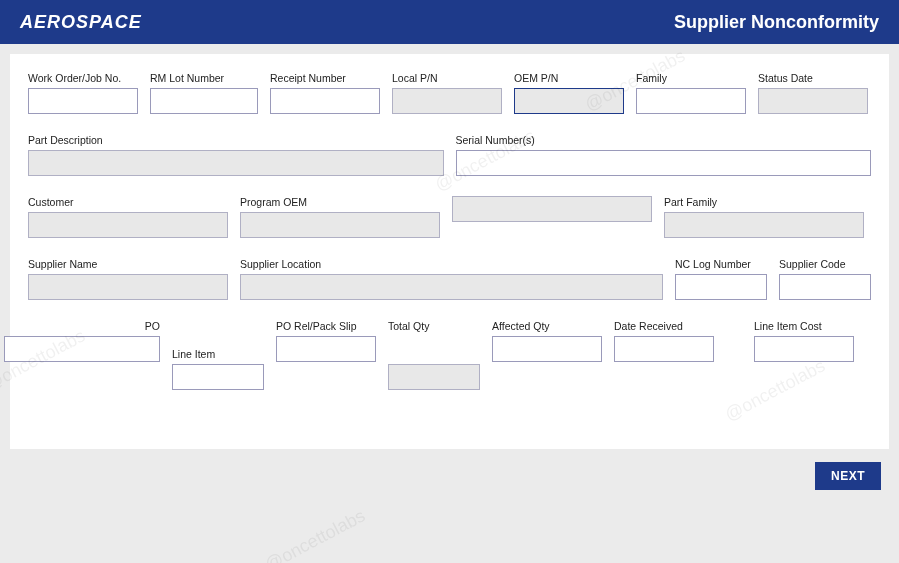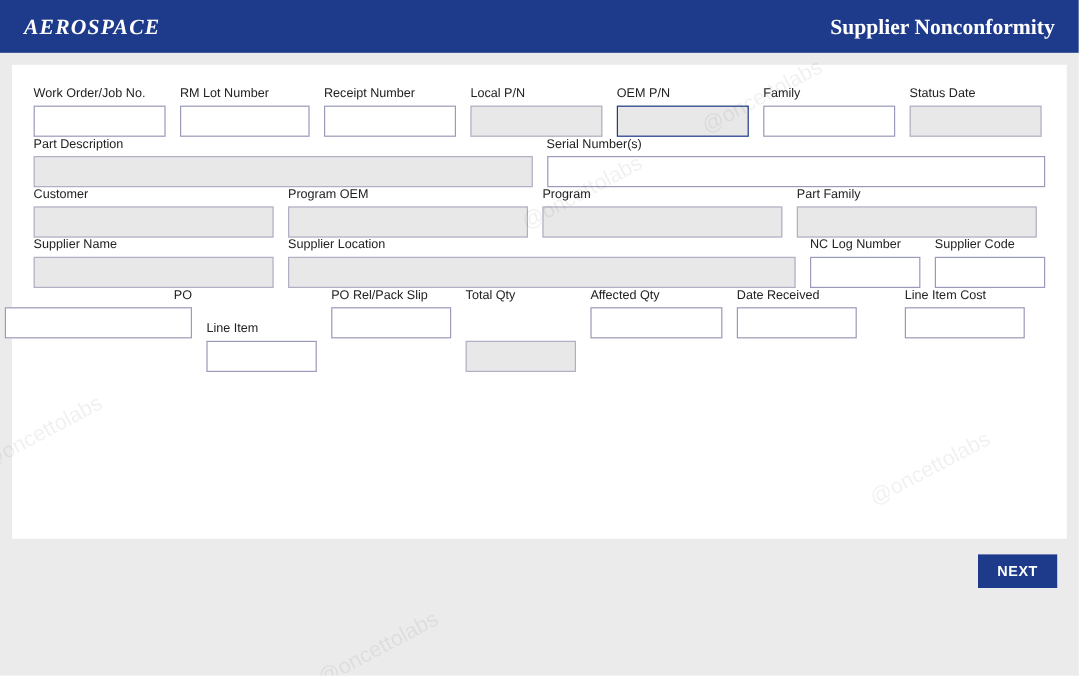--- a/index.html
+++ b/index.html
@@ -15,21 +15,20 @@
       overflow: hidden;
       position: relative;
     }
     .header {
       background: #1e3a8a;
       height: 44px;
       display: flex;
       align-items: center;
       justify-content: space-between;
       padding: 0 20px;
-      font-family: Liberation Serif, serif;
     }
     .logo {
       color: #fff;
       font-size: 18px;
       font-weight: 700;
       font-style: italic;
       letter-spacing: 1px;
     }
     .page-title {
       color: #fff;
@@ -38,21 +37,21 @@
     }
     .form-card {
       background: #fff;
       margin: 10px;
       padding: 18px 18px 28px 18px;
       min-height: 395px;
     }
     .row {
       display: flex;
       gap: 12px;
-      margin-bottom: 0;
+      margin-bottom: 20px;
     }
     .field {
       display: flex;
       flex-direction: column;
     }
     .field label {
       font-size: 10.5px;
       color: #222;
       margin-bottom: 4px;
       white-space: nowrap;
@@ -183,21 +182,20 @@
   <div class="row">
     <div class="field w-cu">
       <label>Customer</label>
       <input type="text" class="disabled" value="" style="">
     </div>
     <div class="field w-pg">
       <label>Program OEM</label>
       <input type="text" class="disabled" value="" style="">
     </div>
     <div class="field w-pr">
-      <label>Program</label>
       <input type="text" class="disabled" value="" style="">
     </div>
     <div class="field w-pf">
       <label>Part Family</label>
       <input type="text" class="disabled" value="" style="">
     </div>
   </div>
 
   <div class="row">
     <div class="field w-sname">

